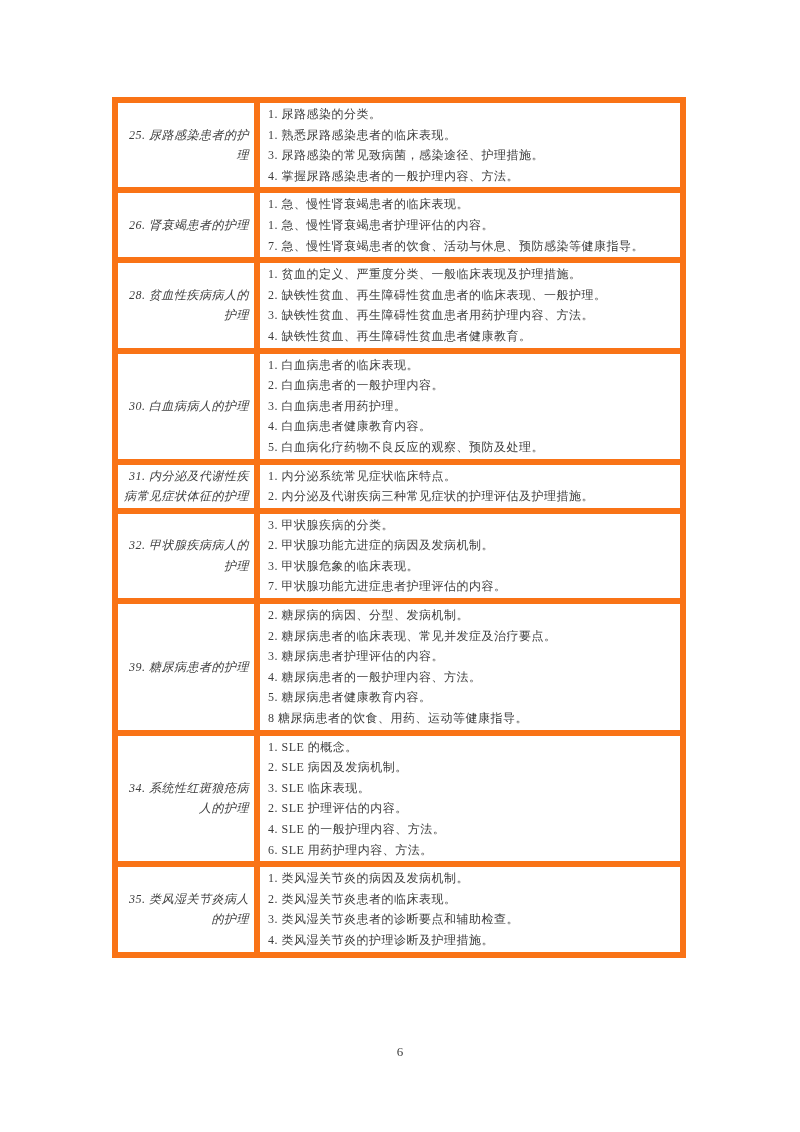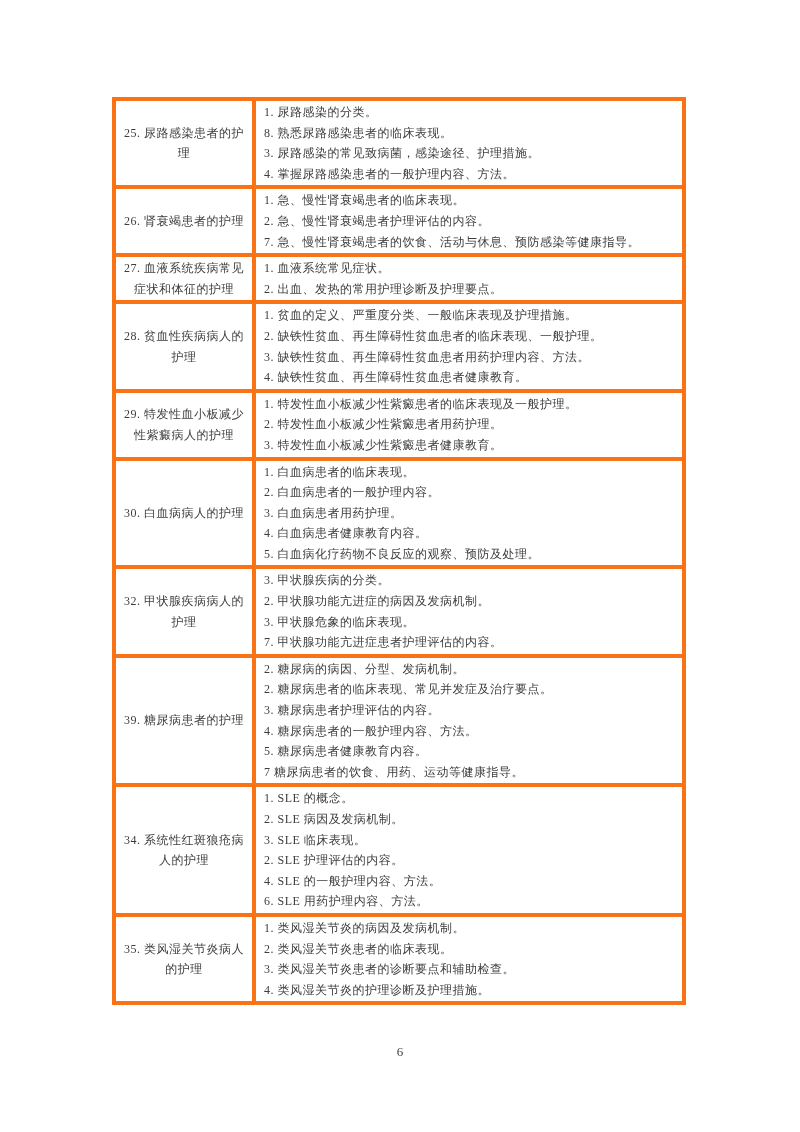--- a/index.html
+++ b/index.html
@@ -21,30 +21,31 @@
   }
   table.syllabus-table {
     position: absolute;
     left: 112px;
     top: 97px;
     width: 574px;
     border-collapse: collapse;
     table-layout: fixed;
   }
   table.syllabus-table td {
-    border: 4px solid #f97316;
+    border: 6px solid #f97316;
     font-size: 12px;
     line-height: 20.6px;
     letter-spacing: 0.5px;
   }
   td.title-cell {
     width: 126px;
-    text-align: center;
+    text-align: right;
     vertical-align: middle;
     padding: 1px 5px;
+    font-style: italic;
   }
   td.items-cell {
     vertical-align: middle;
     padding: 1px 4px 1px 8px;
   }
   .row-item {
     text-align: left;
   }
   .page-number {
     position: absolute;
@@ -59,93 +60,85 @@
 </head>
 <body>
 
 <div class="doc-page">
   <table class="syllabus-table">
     <tbody id="table-body">
   <tr>
     <td class="title-cell">25. 尿路感染患者的护理</td>
     <td class="items-cell">
             <div class="row-item">1. 尿路感染的分类。</div>
-            <div class="row-item">8. 熟悉尿路感染患者的临床表现。</div>
+            <div class="row-item">1. 熟悉尿路感染患者的临床表现。</div>
             <div class="row-item">3. 尿路感染的常见致病菌，感染途径、护理措施。</div>
             <div class="row-item">4. 掌握尿路感染患者的一般护理内容、方法。</div>
           </td>
   </tr>
 
   <tr>
     <td class="title-cell">26. 肾衰竭患者的护理</td>
     <td class="items-cell">
             <div class="row-item">1. 急、慢性肾衰竭患者的临床表现。</div>
-            <div class="row-item">2. 急、慢性肾衰竭患者护理评估的内容。</div>
+            <div class="row-item">1. 急、慢性肾衰竭患者护理评估的内容。</div>
             <div class="row-item">7. 急、慢性肾衰竭患者的饮食、活动与休息、预防感染等健康指导。</div>
           </td>
   </tr>
 
-  <tr>
-    <td class="title-cell">27. 血液系统疾病常见症状和体征的护理</td>
-    <td class="items-cell">
-            <div class="row-item">1. 血液系统常见症状。</div>
-            <div class="row-item">2. 出血、发热的常用护理诊断及护理要点。</div>
-          </td>
-  </tr>
 
   <tr>
     <td class="title-cell">28. 贫血性疾病病人的护理</td>
     <td class="items-cell">
             <div class="row-item">1. 贫血的定义、严重度分类、一般临床表现及护理措施。</div>
             <div class="row-item">2. 缺铁性贫血、再生障碍性贫血患者的临床表现、一般护理。</div>
             <div class="row-item">3. 缺铁性贫血、再生障碍性贫血患者用药护理内容、方法。</div>
             <div class="row-item">4. 缺铁性贫血、再生障碍性贫血患者健康教育。</div>
           </td>
   </tr>
 
-  <tr>
-    <td class="title-cell">29. 特发性血小板减少性紫癜病人的护理</td>
-    <td class="items-cell">
-            <div class="row-item">1. 特发性血小板减少性紫癜患者的临床表现及一般护理。</div>
-            <div class="row-item">2. 特发性血小板减少性紫癜患者用药护理。</div>
-            <div class="row-item">3. 特发性血小板减少性紫癜患者健康教育。</div>
-          </td>
-  </tr>
 
   <tr>
     <td class="title-cell">30. 白血病病人的护理</td>
     <td class="items-cell">
             <div class="row-item">1. 白血病患者的临床表现。</div>
             <div class="row-item">2. 白血病患者的一般护理内容。</div>
             <div class="row-item">3. 白血病患者用药护理。</div>
             <div class="row-item">4. 白血病患者健康教育内容。</div>
             <div class="row-item">5. 白血病化疗药物不良反应的观察、预防及处理。</div>
           </td>
   </tr>
 
+  <tr>
+    <td class="title-cell">31. 内分泌及代谢性疾病常见症状体征的护理</td>
+    <td class="items-cell">
+            <div class="row-item">1. 内分泌系统常见症状临床特点。</div>
+            <div class="row-item">2. 内分泌及代谢疾病三种常见症状的护理评估及护理措施。</div>
+          </td>
+  </tr>
 
   <tr>
     <td class="title-cell">32. 甲状腺疾病病人的护理</td>
     <td class="items-cell">
             <div class="row-item">3. 甲状腺疾病的分类。</div>
             <div class="row-item">2. 甲状腺功能亢进症的病因及发病机制。</div>
             <div class="row-item">3. 甲状腺危象的临床表现。</div>
             <div class="row-item">7. 甲状腺功能亢进症患者护理评估的内容。</div>
           </td>
   </tr>
 
   <tr>
     <td class="title-cell">39. 糖尿病患者的护理</td>
     <td class="items-cell">
             <div class="row-item">2. 糖尿病的病因、分型、发病机制。</div>
             <div class="row-item">2. 糖尿病患者的临床表现、常见并发症及治疗要点。</div>
             <div class="row-item">3. 糖尿病患者护理评估的内容。</div>
             <div class="row-item">4. 糖尿病患者的一般护理内容、方法。</div>
             <div class="row-item">5. 糖尿病患者健康教育内容。</div>
-            <div class="row-item">7 糖尿病患者的饮食、用药、运动等健康指导。</div>
+            <div class="row-item">8 糖尿病患者的饮食、用药、运动等健康指导。</div>
           </td>
   </tr>
 
   <tr>
     <td class="title-cell">34. 系统性红斑狼疮病人的护理</td>
     <td class="items-cell">
             <div class="row-item">1. SLE 的概念。</div>
             <div class="row-item">2. SLE 病因及发病机制。</div>
             <div class="row-item">3. SLE 临床表现。</div>
             <div class="row-item">2. SLE 护理评估的内容。</div>

